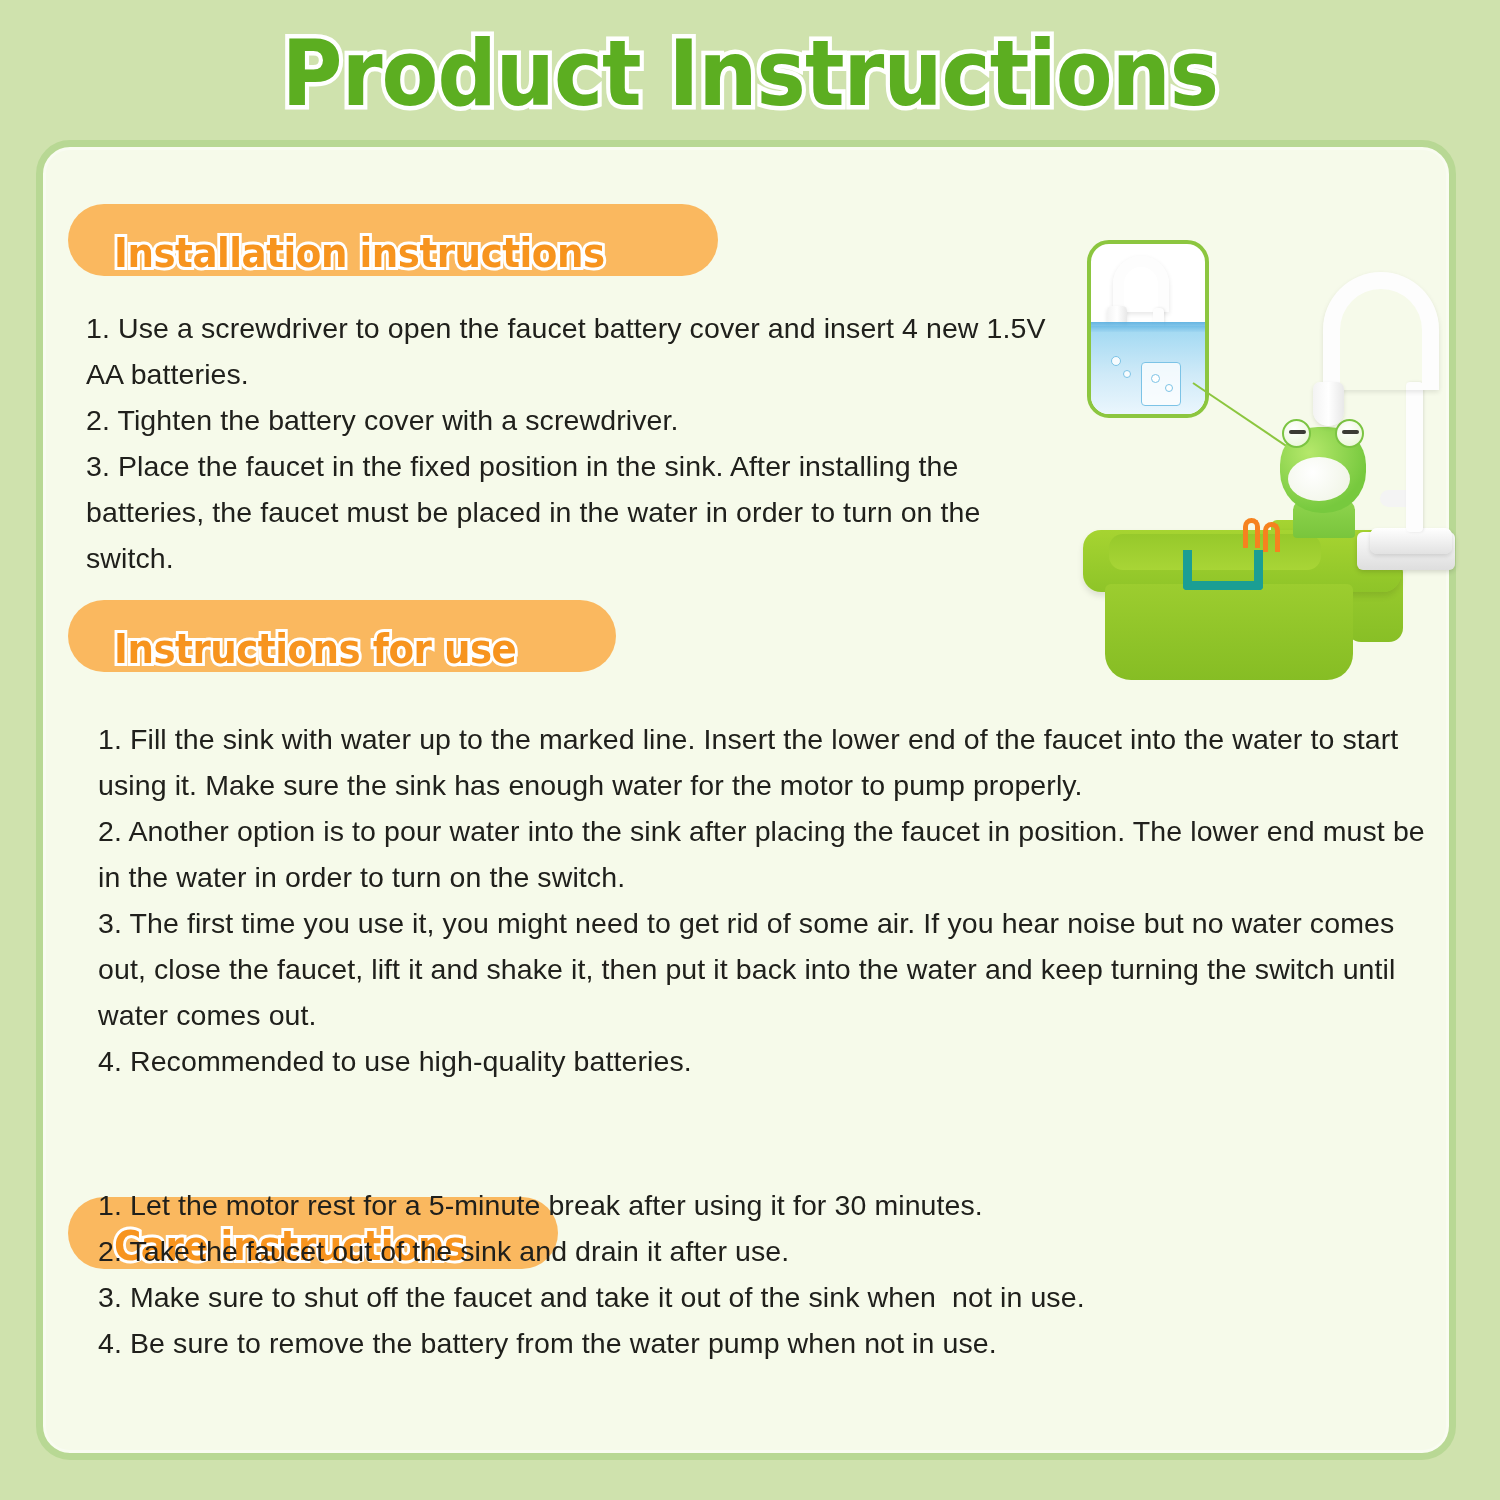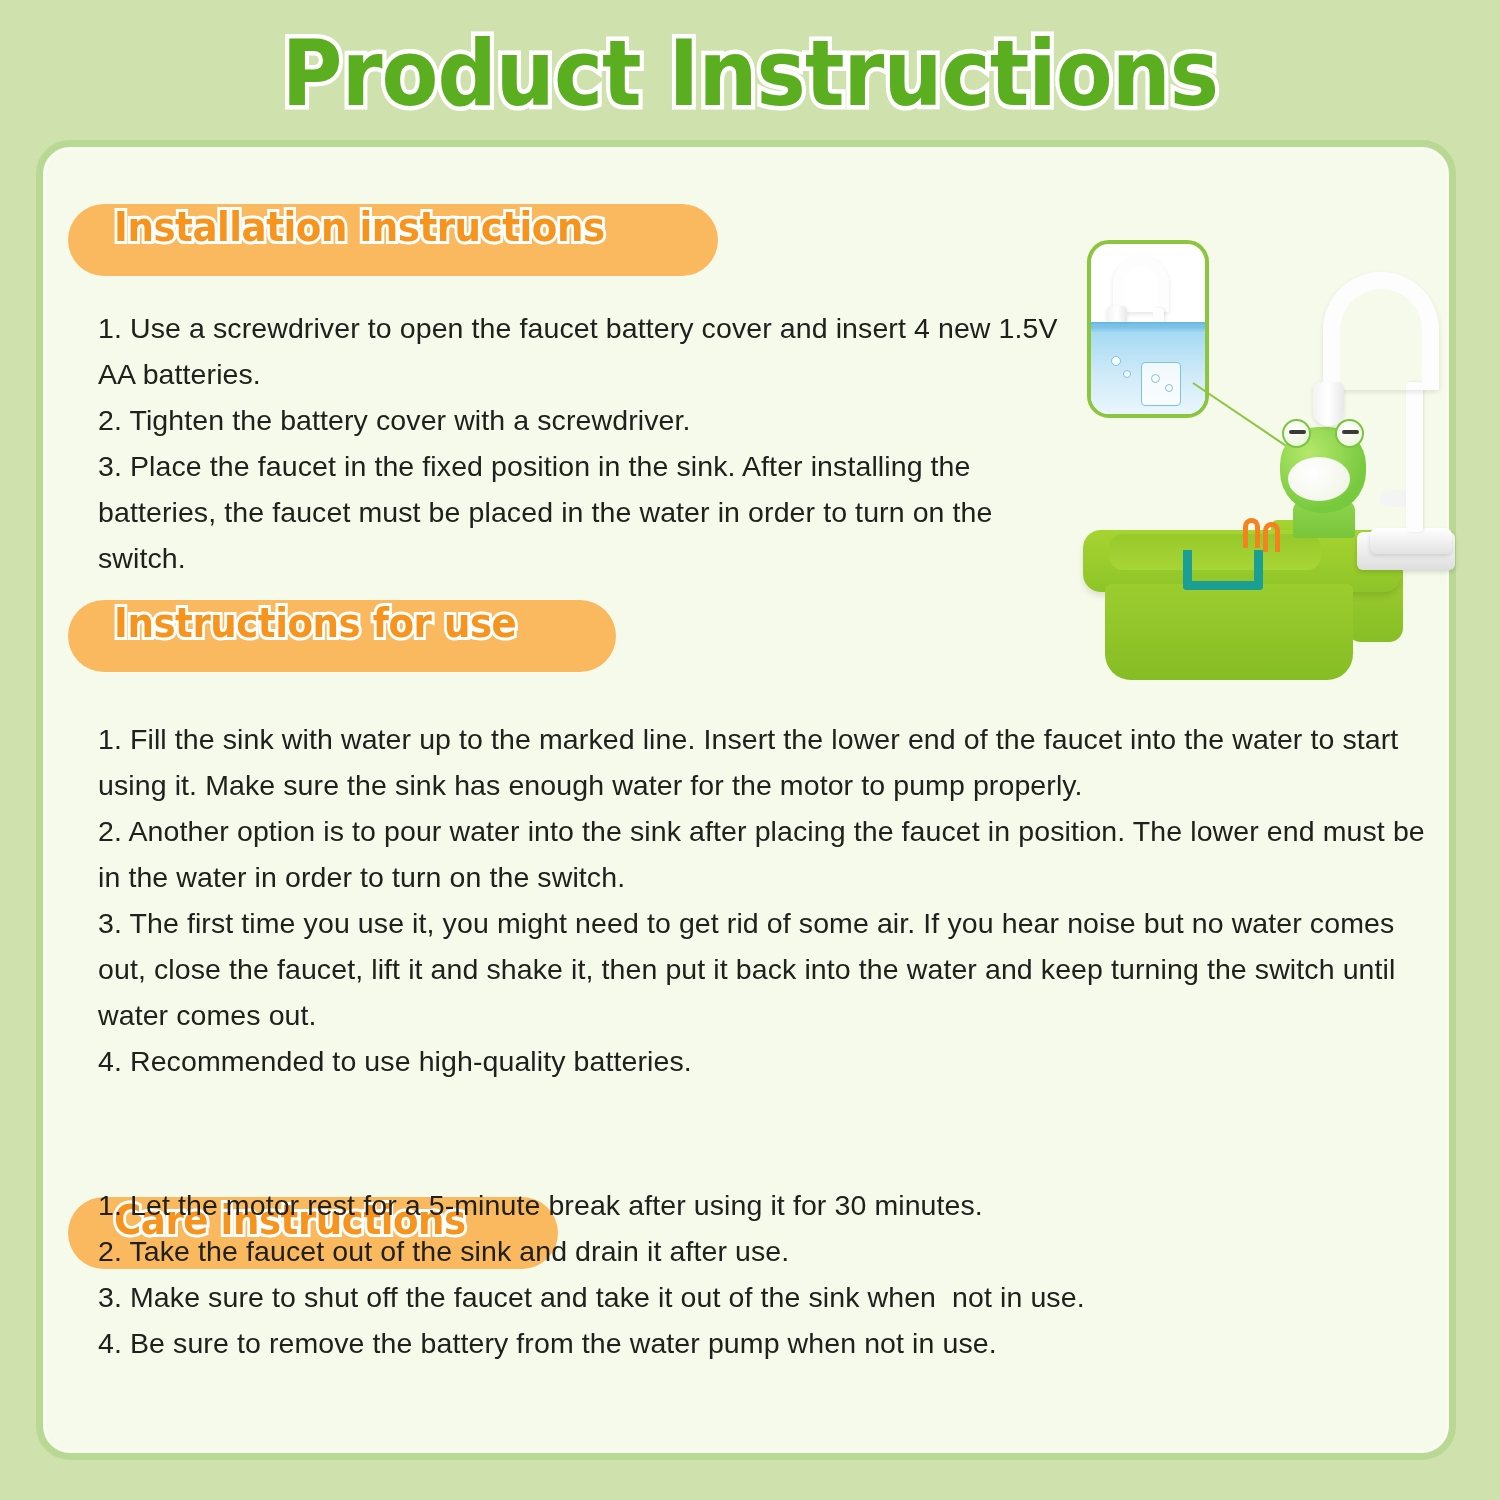--- a/index.html
+++ b/index.html
@@ -49,21 +49,21 @@
     box-shadow: 0 0 0 3px rgba(255,255,255,0.35) inset;
   }
 
   
   .pill {
     position: absolute;
     background: #fab85f;
     border-radius: 40px;
     height: 72px;
     display: flex;
-    align-items: flex-start;
+    align-items: flex-end;
     padding: 0 46px;
     box-sizing: border-box;
   }
   .pill-label {
     font-family: "DejaVu Sans", sans-serif;
     font-weight: bold;
     font-size: 40px;
     line-height: 46px;
     letter-spacing: -0.5px;
     color: #f7941e;
@@ -81,21 +81,21 @@
   
   .body-text {
     position: absolute;
     font-family: "Liberation Sans", sans-serif;
     font-size: 28.5px;
     line-height: 46px;
     color: #20201c;
     letter-spacing: 0.1px;
     white-space: pre-wrap;
   }
-  #text-install { left: 98px; top: 305px;  width: 960px; }
+  #text-install { left: 86px; top: 305px;  width: 960px; }
   #text-use     { left: 98px; top: 716px;  width: 1350px; }
   #text-care    { left: 98px; top: 1182px; width: 1300px; }
 
   
   .product {
     position: absolute;
     left: 1075px;
     top: 232px;
     width: 385px;
     height: 445px;

